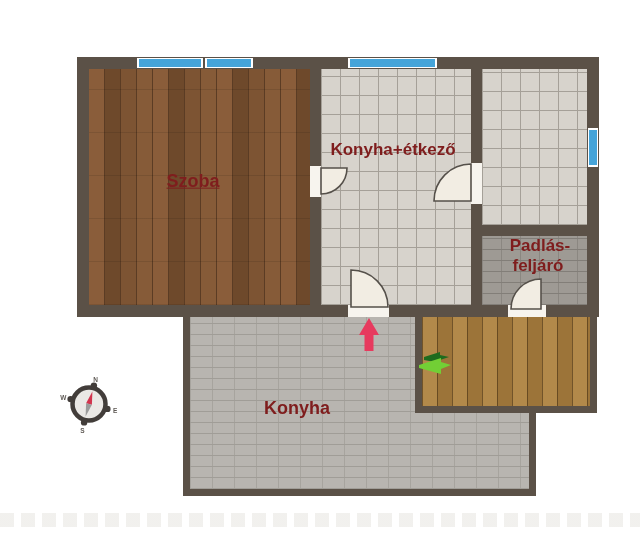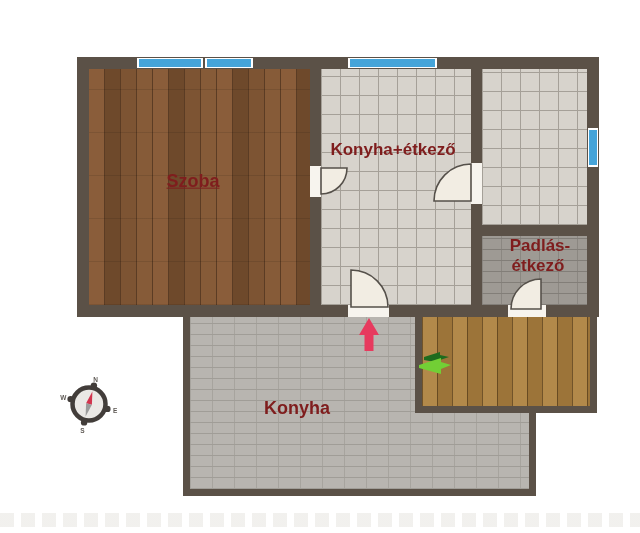--- a/index.html
+++ b/index.html
@@ -101,21 +101,21 @@
     </div>
 
   <div class="abs opening" style="left:310px;top:166px;width:11px;height:31px;"></div>
   <div class="abs opening" style="left:471px;top:163px;width:11px;height:41px;"></div>
   <div class="abs opening" style="left:348px;top:305px;width:41px;height:12px;"></div>
   <div class="abs opening" style="left:508px;top:305px;width:38px;height:12px;"></div>
 
   <div class="abs room-label fs18" style="left:193px;top:181px;text-decoration:underline;">Szoba</div>
   <div class="abs room-label fs17" style="left:393px;top:150px;">Konyha+étkező</div>
   <div class="abs room-label fs17" style="left:540px;top:246px;">Padlás-</div>
-  <div class="abs room-label fs17" style="left:538px;top:266px;">étkező</div>
+  <div class="abs room-label fs17" style="left:538px;top:266px;">feljáró</div>
   <div class="abs room-label fs18" style="left:297px;top:408px;">Konyha</div>
 
   <svg class="abs overlay" style="left:0;top:0;" width="640" height="533" viewBox="0 0 640 533">
 
     <path d="M321,168 L347,168 A26,26 0 0 1 321,194 Z" fill="#f2ede3" stroke="#55504a" stroke-width="1.6"></path>
 
     <path d="M471,201 L471,164 A37,37 0 0 0 434,201 Z" fill="#f2ede3" stroke="#55504a" stroke-width="1.6"></path>
 
     <path d="M351,307 L351,270 A37,37 0 0 1 388,307 Z" fill="#f2ede3" stroke="#55504a" stroke-width="1.6"></path>
 

